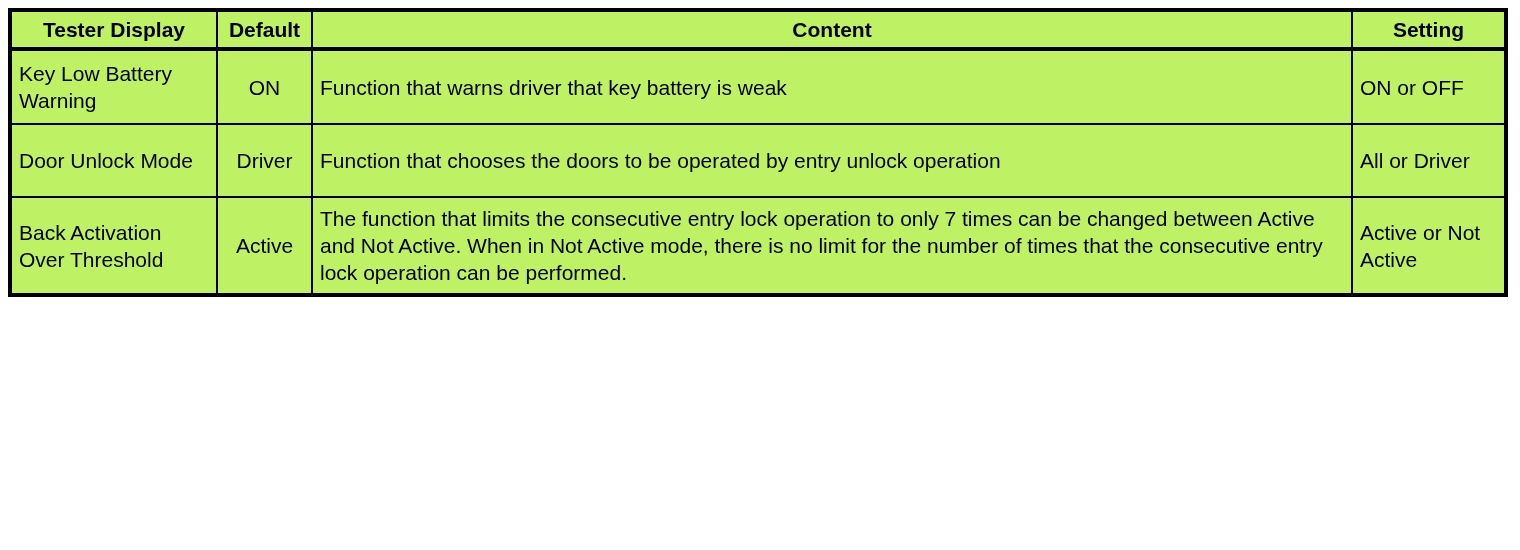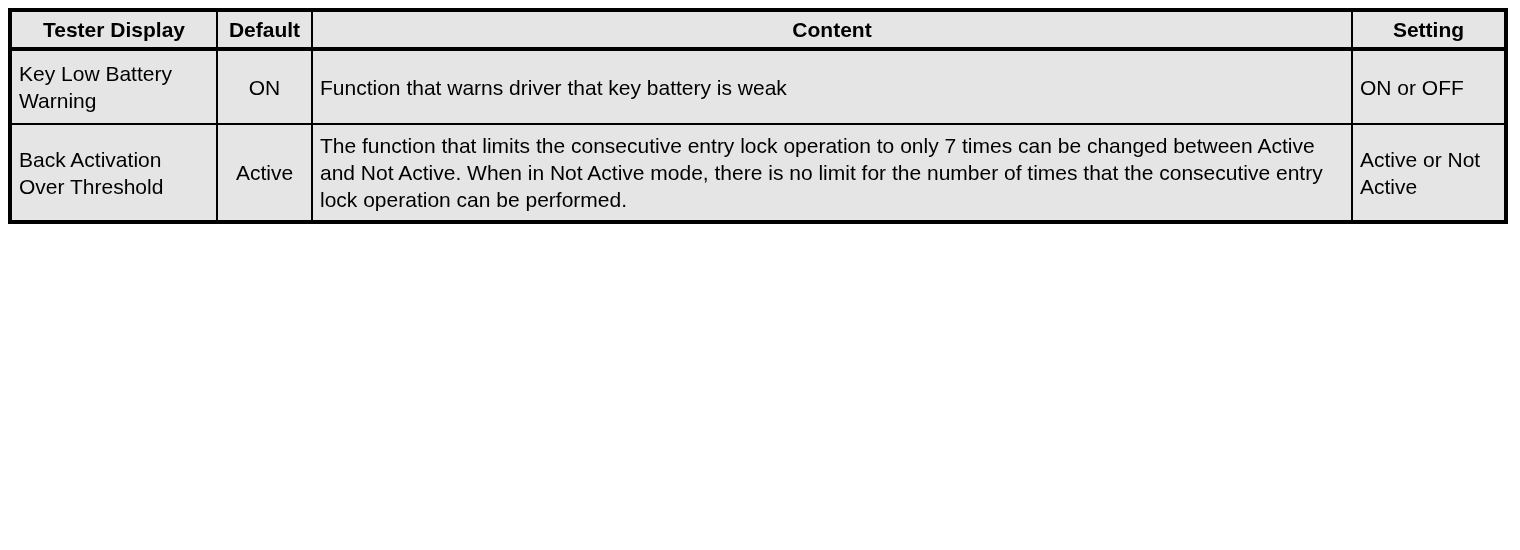--- a/index.html
+++ b/index.html
@@ -20,21 +20,21 @@
     top: 8px;
     width: 1500px;
     height: 532px;
     box-sizing: border-box;
   }
   table.spec-table {
     width: 1500px;
     border-collapse: collapse;
     table-layout: fixed;
     border: 4px solid #000;
-    background: #e5e5e5;
+    background: #bef264;
   }
   table.spec-table col.c-tester   { width: 207px; }
   table.spec-table col.c-default  { width: 95px;  }
   table.spec-table col.c-content  { width: 1040px;}
   table.spec-table col.c-setting  { width: 154px; }
 
   table.spec-table th,
   table.spec-table td {
     border: 2px solid #000;
     vertical-align: middle;
@@ -86,20 +86,26 @@
         <th>Setting</th>
       </tr>
     </thead>
     <tbody>
       <tr class="row-h-4">
         <td class="cell-tester">Key Low Battery Warning</td>
         <td class="cell-default">ON</td>
         <td class="cell-content">Function that warns driver that key battery is weak</td>
         <td class="cell-setting">ON or OFF</td>
       </tr>
+      <tr class="row-h-5">
+        <td class="cell-tester">Door Unlock Mode</td>
+        <td class="cell-default">Driver</td>
+        <td class="cell-content">Function that chooses the doors to be operated by entry unlock operation</td>
+        <td class="cell-setting">All or Driver</td>
+      </tr>
       <tr class="row-h-6">
         <td class="cell-tester">Back Activation Over Threshold</td>
         <td class="cell-default">Active</td>
         <td class="cell-content">The function that limits the consecutive entry lock operation to only 7 times can be changed between Active and Not Active. When in Not Active mode, there is no limit for the number of times that the consecutive entry lock operation can be performed.</td>
         <td class="cell-setting">Active or Not Active</td>
       </tr>
     </tbody>
   </table>
 </div>
 

